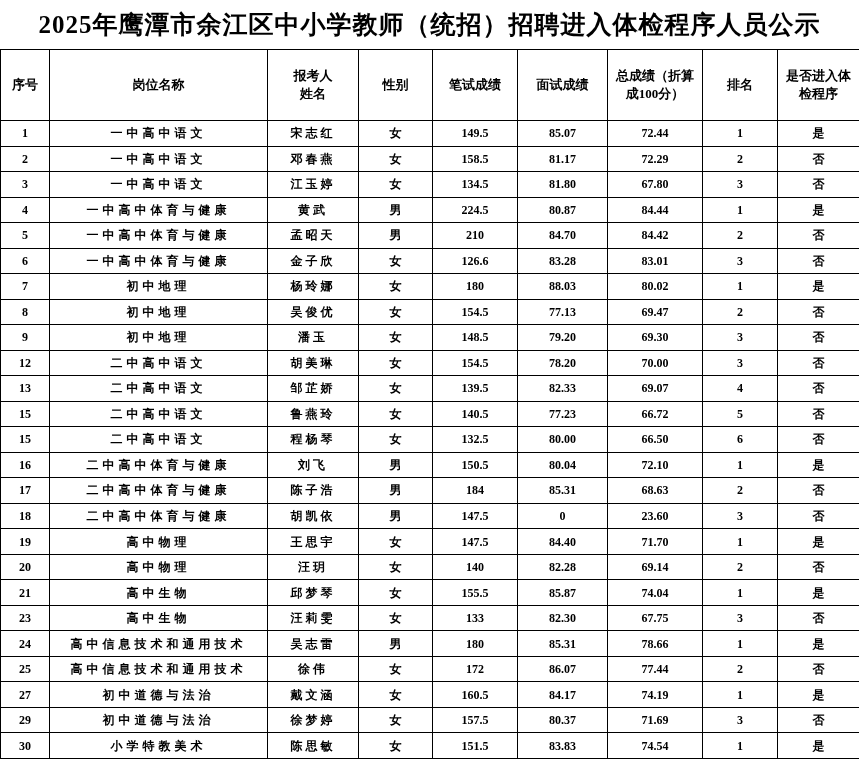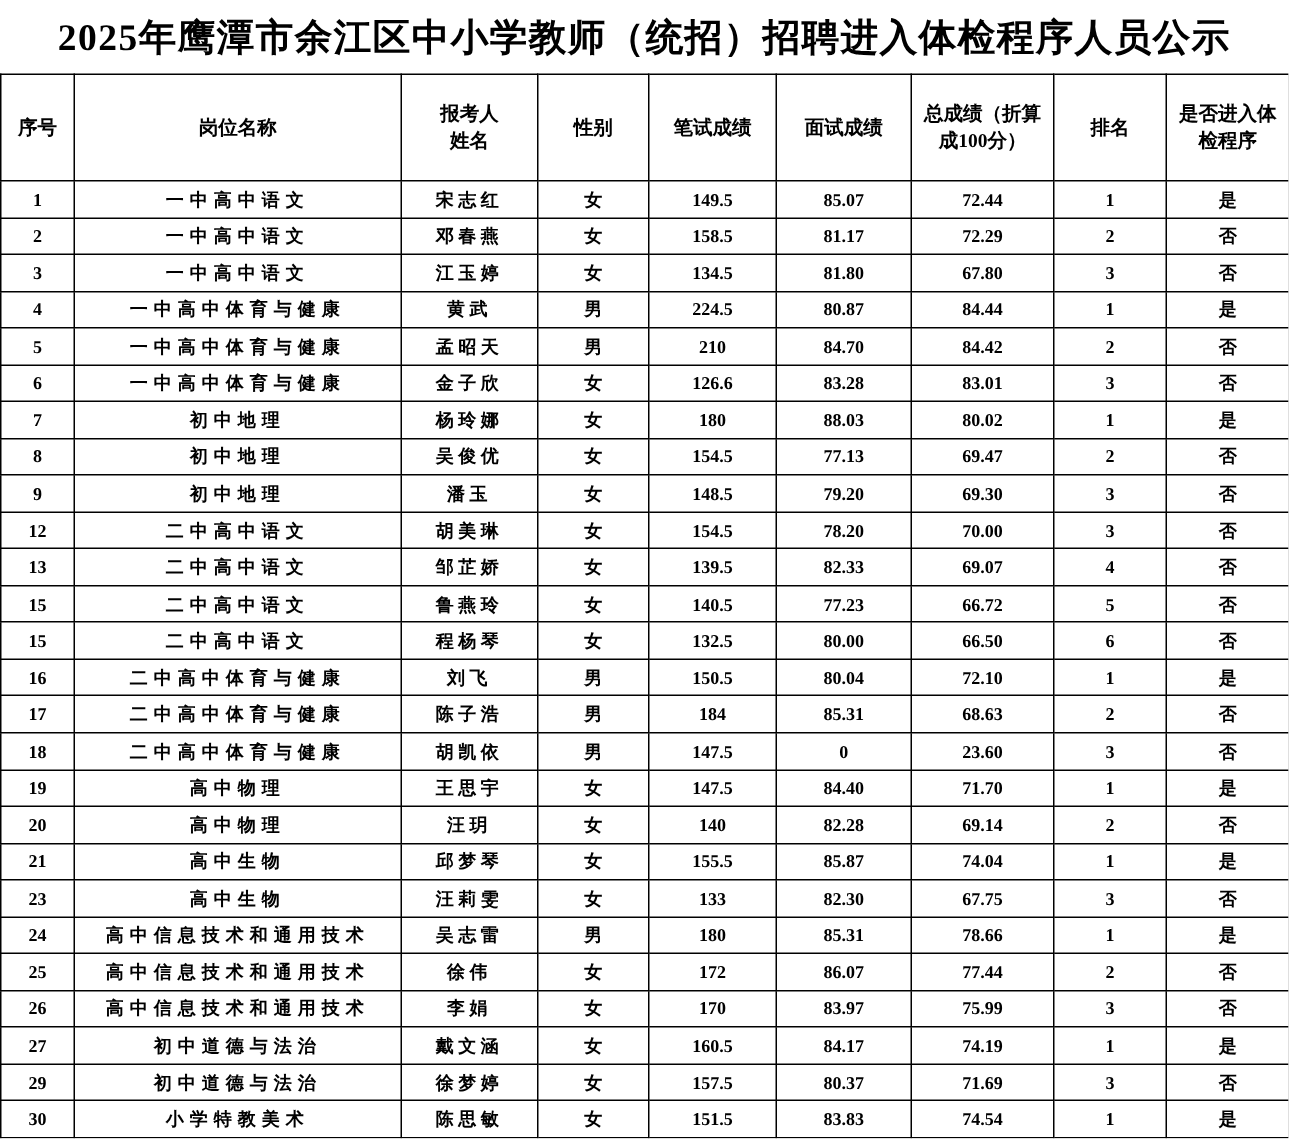--- a/index.html
+++ b/index.html
@@ -323,31 +323,20 @@
           <td class="c1">高中信息技术和通用技术</td>
           <td class="c2">徐伟</td>
           <td class="c3">女</td>
           <td class="c4">172</td>
           <td class="c5">86.07</td>
           <td class="c6">77.44</td>
           <td class="c7">2</td>
           <td class="c8">否</td>
         </tr>
         <tr class="data-row">
-          <td class="c0">26</td>
-          <td class="c1">高中信息技术和通用技术</td>
-          <td class="c2">李娟</td>
-          <td class="c3">女</td>
-          <td class="c4">170</td>
-          <td class="c5">83.97</td>
-          <td class="c6">75.99</td>
-          <td class="c7">3</td>
-          <td class="c8">否</td>
-        </tr>
-        <tr class="data-row">
           <td class="c0">27</td>
           <td class="c1">初中道德与法治</td>
           <td class="c2">戴文涵</td>
           <td class="c3">女</td>
           <td class="c4">160.5</td>
           <td class="c5">84.17</td>
           <td class="c6">74.19</td>
           <td class="c7">1</td>
           <td class="c8">是</td>
         </tr>

